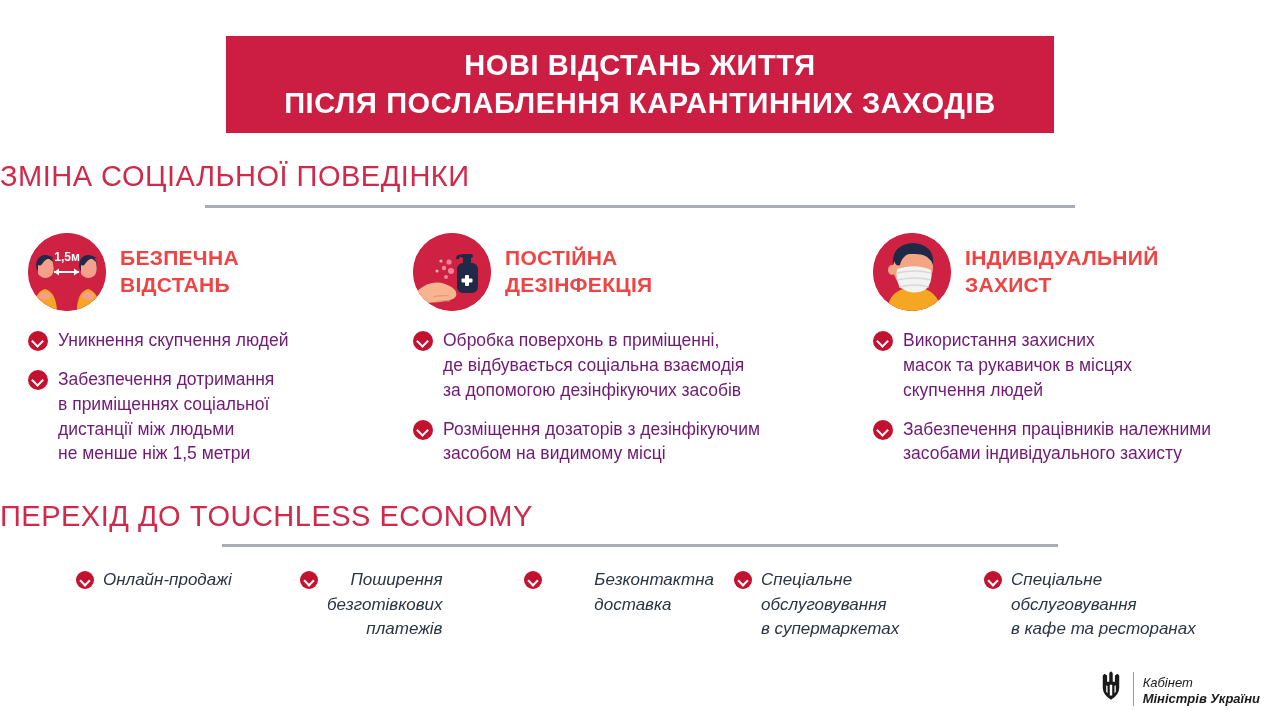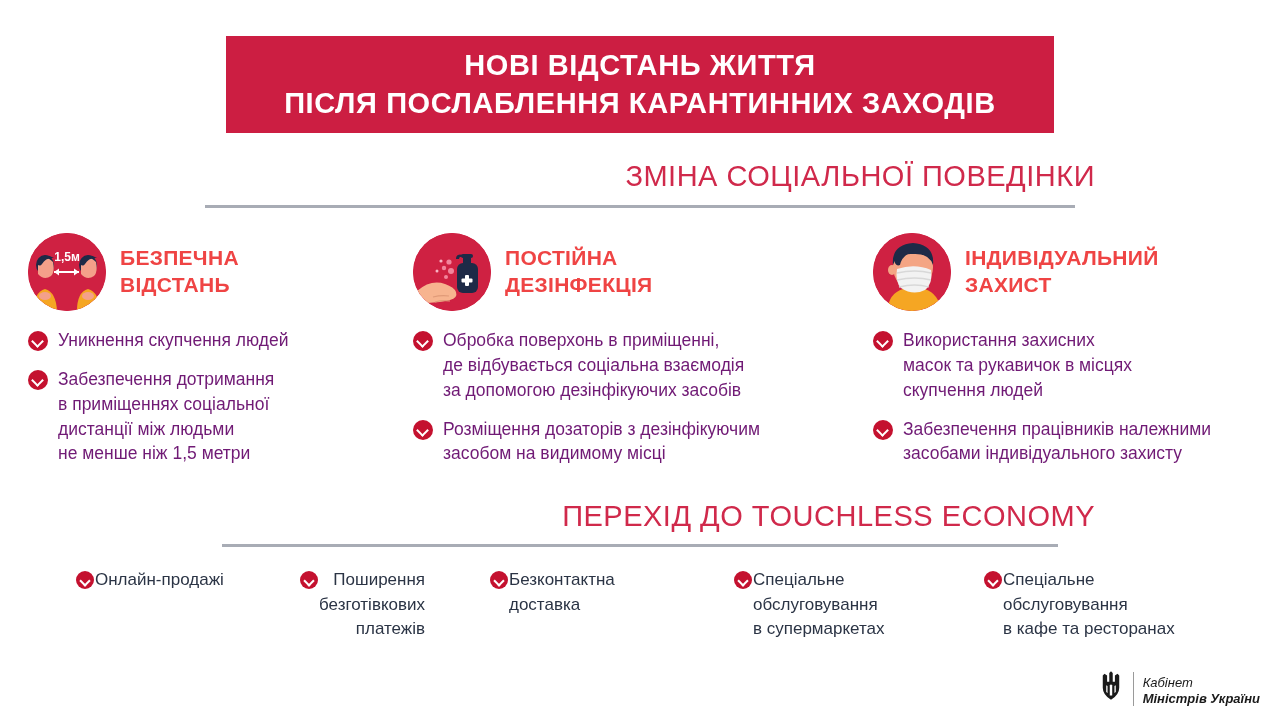--- a/index.html
+++ b/index.html
@@ -36,22 +36,21 @@
     letter-spacing: 0.6px;
     line-height: 1.28;
     text-align: center;
     white-space: nowrap;
   }
 
   
   .section-head {
     position: absolute;
     width: 1072px;
-    text-align: right;
-    margin-left: 23px;
+    text-align: left;
   }
   .section-head .sh-text {
     color: #d0294b;
     font-size: 29px;
     letter-spacing: 0.5px;
     font-weight: normal;
     display: inline-block;
   }
   .section-rule {
     position: absolute;
@@ -121,22 +120,23 @@
     line-height: 1.42;
     color: #701a75;
     white-space: pre-line;
   }
 
   
   .tl-item {
     position: absolute;
     top: 568px;
     display: flex;
-    gap: 1px;
+    gap: 9px;
     align-items: flex-start;
+    font-style: italic;
   }
   .tl-item .dot { flex: 0 0 18px; width: 18px; height: 18px; margin-top: 3px; }
   .tl-item .dot::after { left: 4.5px; top: 5.5px; width: 6px; height: 6px; border-width: 2.2px; }
   .tl-text {
     font-size: 17px;
     line-height: 1.45;
     color: #2b3445;
     white-space: pre-line;
   }
 
@@ -302,21 +302,21 @@
 <div class="tl-item" style="left:76px; width:190px;">
   <span class="dot"></span>
   <span class="tl-text">Онлайн-продажі</span>
 </div>
 <div class="tl-item" style="left:300px; width:190px;text-align:right;">
   <span class="dot"></span>
   <span class="tl-text">Поширення
 безготівкових
 платежів</span>
 </div>
-<div class="tl-item" style="left:490px; width:190px;">
+<div class="tl-item" style="left:524px; width:190px;justify-content:space-between;">
   <span class="dot"></span>
   <span class="tl-text">Безконтактна
 доставка</span>
 </div>
 <div class="tl-item" style="left:734px; width:210px;">
   <span class="dot"></span>
   <span class="tl-text">Спеціальне
 обслуговування
 в супермаркетах</span>
 </div>

